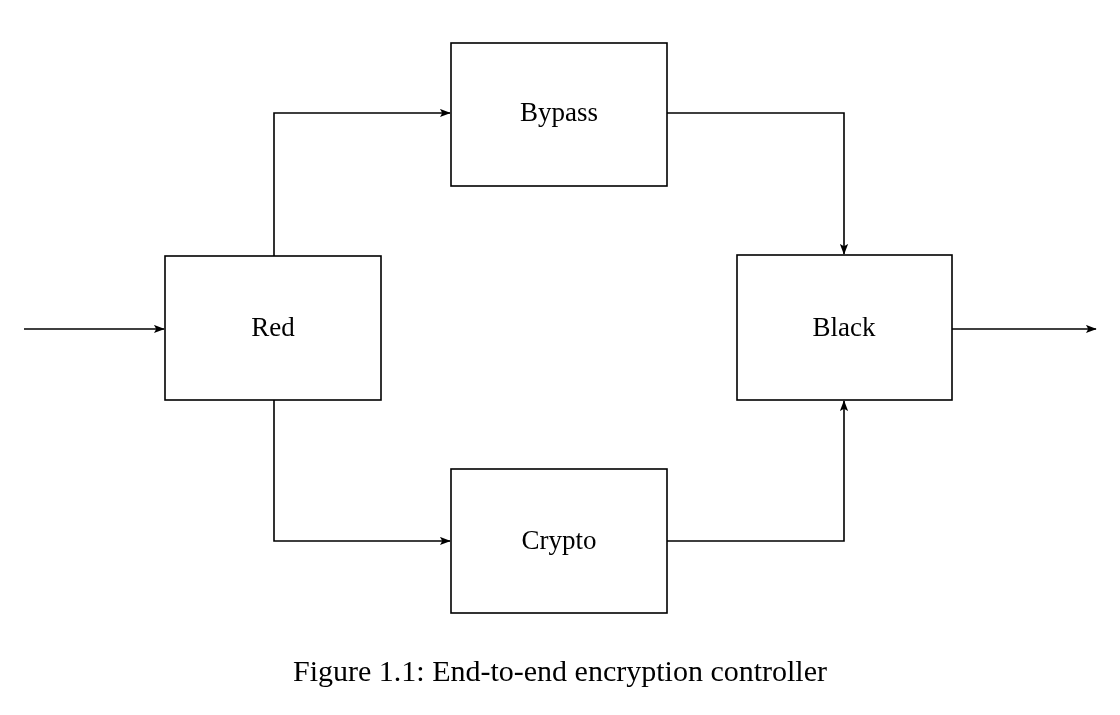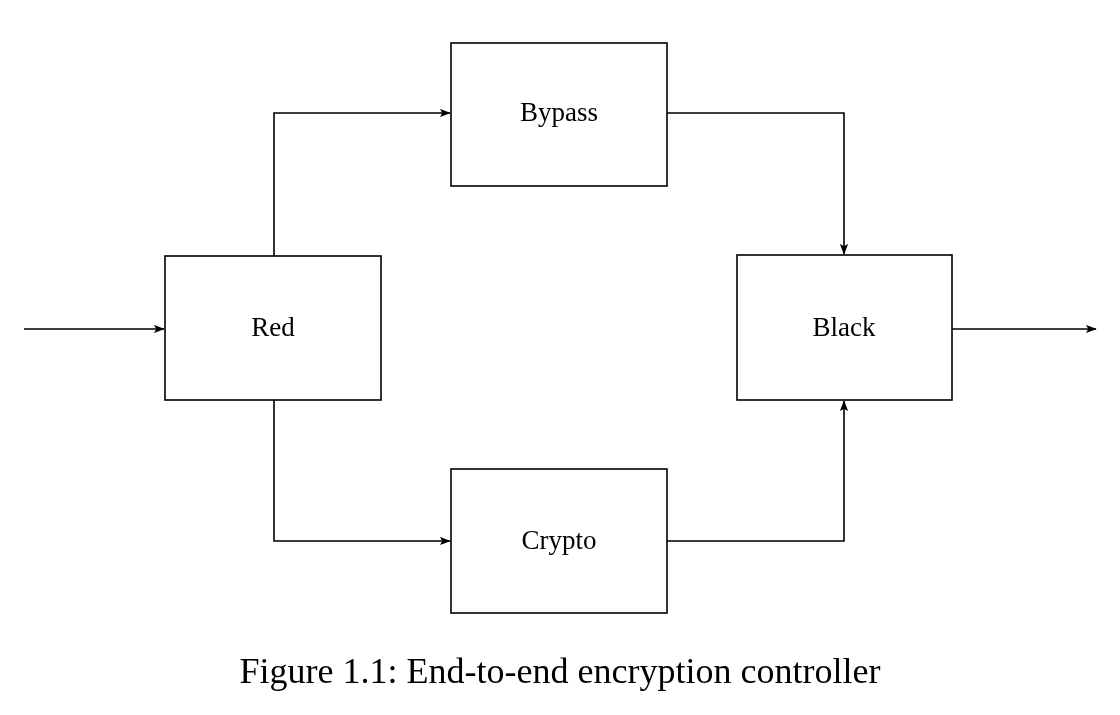--- a/index.html
+++ b/index.html
@@ -46,21 +46,21 @@
     text-anchor: middle;
     dominant-baseline: middle;
   }
   .caption-text {
     position: absolute;
     left: 0;
     right: 0;
     top: 652px;
     text-align: center;
     font-family: "Liberation Serif", "DejaVu Serif", serif;
-    font-size: 36px;
+    font-size: 30px;
     line-height: 38px;
     color: #000000;
     white-space: nowrap;
   }
 </style>
 </head>
 <body>
 
 <div id="figure-root">
 

